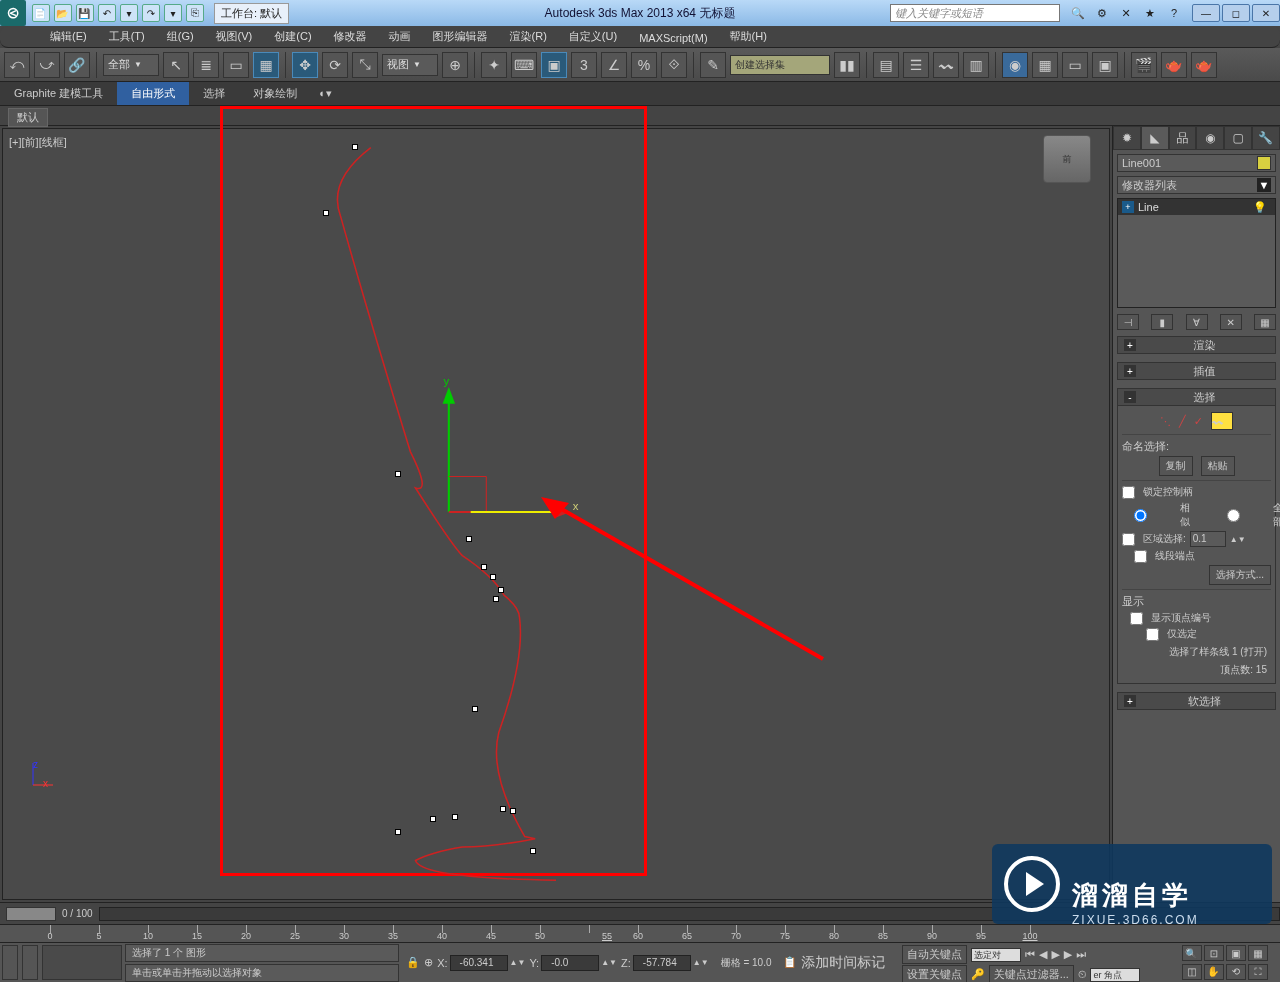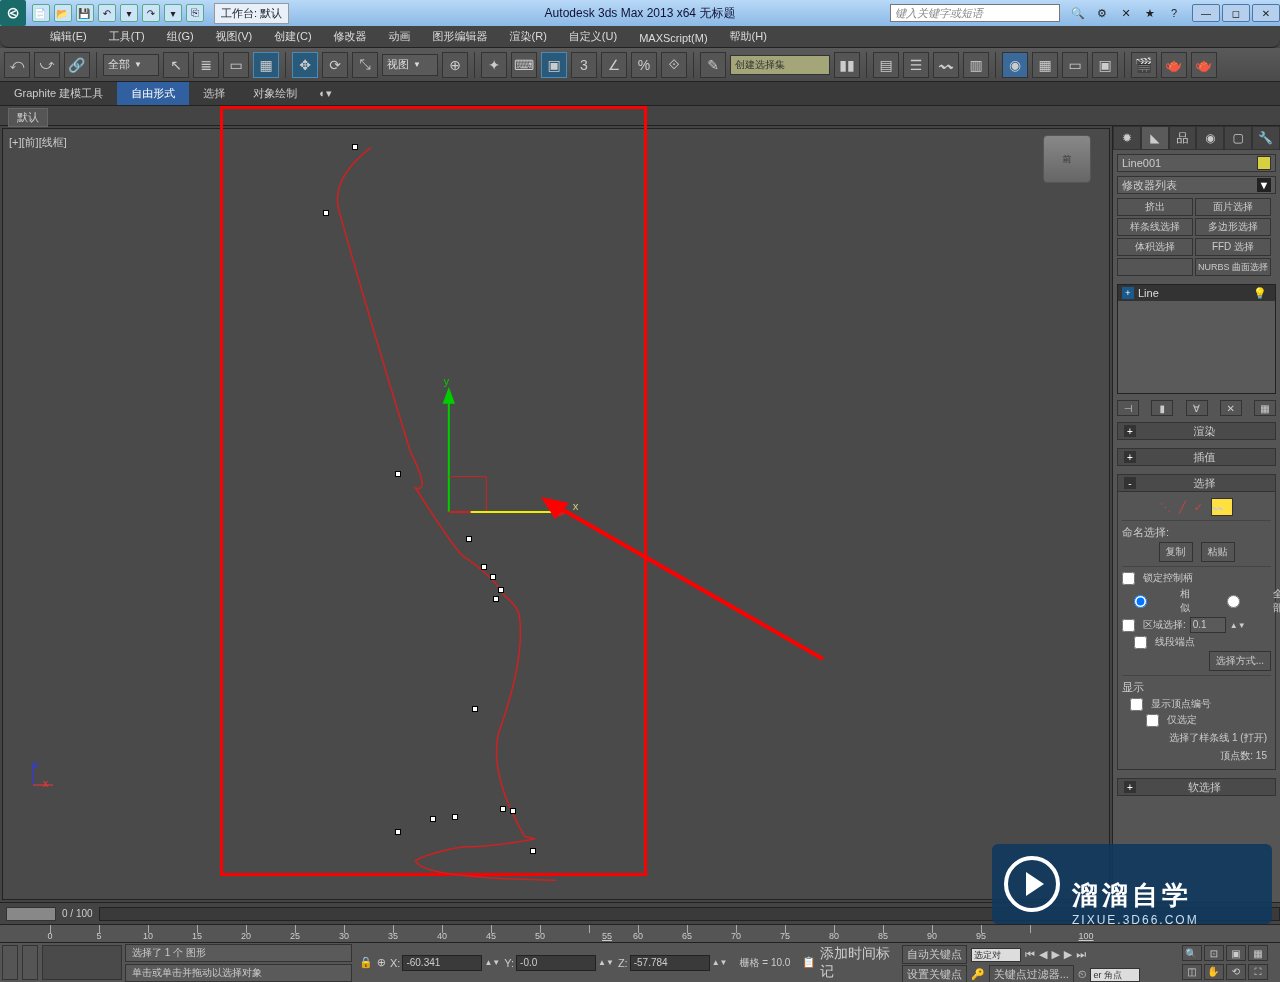--- a/index.html
+++ b/index.html
@@ -99,21 +99,21 @@
 .ruler .ticklabel { position:absolute; top:6px; font-size:9px; color:#ccc; transform:translateX(-50%); }
 
 
 .statusbar { height:40px; background:#555; border-top:1px solid #222; display:flex; align-items:stretch; }
 .statusbar .keybtn { width:16px; background:#555; border:1px solid #333; margin:2px; }
 .statusbar .mini { width:80px; border:1px solid #333; margin:2px; background:#4a4a4a; }
 .statusbar .msgs { flex:1; display:flex; flex-direction:column; }
 .statusbar .msgs div { height:18px; border:1px solid #333; margin:1px; padding:2px 6px; font-size:10px; display:flex; align-items:center; background:#5a5a5a; }
 .statusbar .coords { display:flex; align-items:center; gap:4px; padding:0 6px; }
 .statusbar .coords .field { display:flex; align-items:center; gap:2px; }
-.statusbar .coords .val { width:80px; height:16px; background:#3a3a3a; border:1px solid #222; padding:1px 3px; font-size:10px; }
+.statusbar .coords .val { width:58px; height:16px; background:#3a3a3a; border:1px solid #222; padding:1px 9px; font-size:10px; }
 .statusbar .grid { font-size:10px; padding:0 6px; display:flex; align-items:center; }
 .statusbar .right { display:flex; flex-direction:column; gap:1px; padding:2px; width:280px; }
 .statusbar .right .row { display:flex; align-items:center; gap:4px; font-size:10px; }
 .statusbar .right .row .inp { width:50px; height:14px; background:#ddd; border:1px solid #333; color:#333; font-size:9px; padding:0 2px; }
 .statusbar .right .row .btn { padding:1px 4px; background:#555; border:1px solid #333; }
 .statusbar .navbtns { display:flex; flex-wrap:wrap; width:100px; padding:2px; gap:2px; }
 .statusbar .navbtns .nb { width:20px; height:16px; background:#555; border:1px solid #333; display:flex; align-items:center; justify-content:center; font-size:10px; }
 
 
 .watermark { position:absolute; right:8px; bottom:58px; width:280px; height:80px; background:rgba(14,56,95,0.88); border-radius:6px; display:flex; align-items:center; gap:12px; padding:8px 12px; color:#fff; }
@@ -292,30 +292,20 @@
       <div class="t">▢</div>
       <div class="t">🔧</div>
     </div>
     <div class="namebox">
       <span>Line001</span>
       <div class="swatch"></div>
     </div>
     <div class="modlist-hdr">
       <span>修改器列表</span>
       <div class="arrow">▼</div>
-    </div>
-    <div class="pbtns">
-      <div class="pb">挤出</div>
-      <div class="pb">面片选择</div>
-      <div class="pb">样条线选择</div>
-      <div class="pb">多边形选择</div>
-      <div class="pb">体积选择</div>
-      <div class="pb">FFD 选择</div>
-      <div class="pb"></div>
-      <div class="pb" style="font-size:9px">NURBS 曲面选择</div>
     </div>
     <div class="stack">
       <div class="row" style="position:relative">
         <div class="plus">+</div>
         <span>Line</span>
         <span class="bulb">💡</span>
       </div>
     </div>
     <div class="stackbtns">
       <span>⊣</span>
@@ -443,21 +433,21 @@
     <div class="ticklabel" style="left: 785px;">75</div>
     <div class="tick" style="left: 834px;"></div>
     <div class="ticklabel" style="left: 834px;">80</div>
     <div class="tick" style="left: 883px;"></div>
     <div class="ticklabel" style="left: 883px;">85</div>
     <div class="tick" style="left: 932px;"></div>
     <div class="ticklabel" style="left: 932px;">90</div>
     <div class="tick" style="left: 981px;"></div>
     <div class="ticklabel" style="left: 981px;">95</div>
     <div class="tick" style="left: 1030px;"></div>
-    <div class="ticklabel" style="left: 1086px; text-decoration: underline;">100</div>
+    <div class="ticklabel" style="left: 1030px; text-decoration: underline;">100</div>
   </div>
 
 <div class="statusbar">
   <div class="keybtn"></div>
   <div class="keybtn"></div>
   <div class="mini"></div>
   <div class="msgs">
     <div>选择了 1 个 图形</div>
     <div>单击或单击并拖动以选择对象</div>
   </div>

